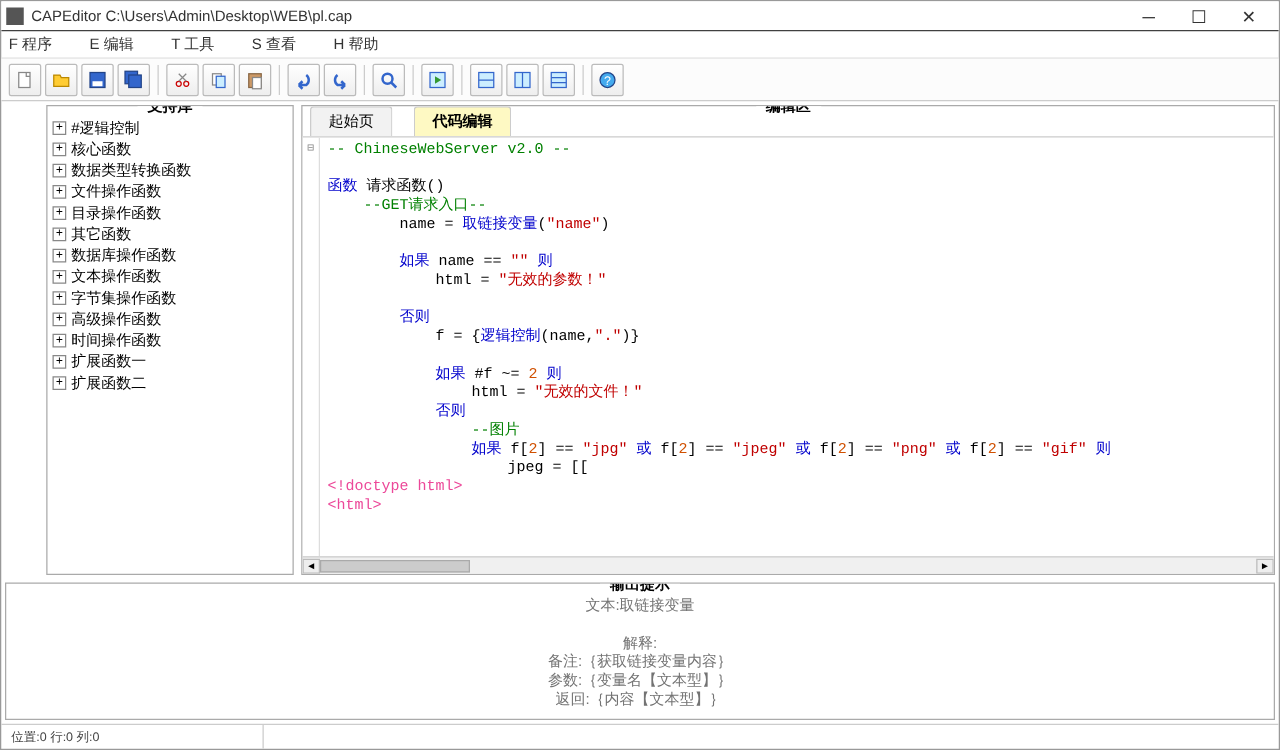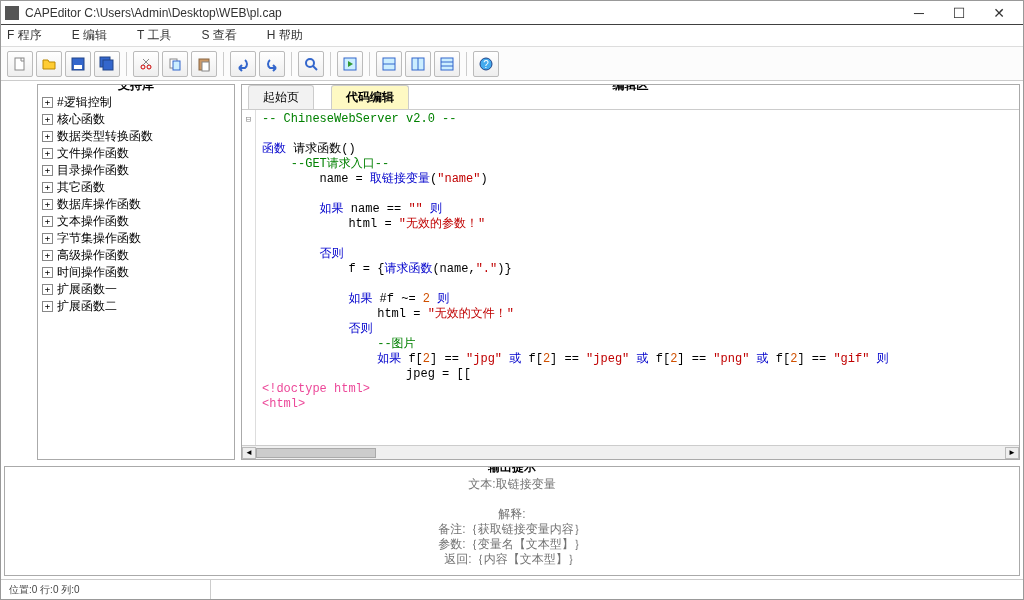--- a/index.html
+++ b/index.html
@@ -253,21 +253,21 @@
       <div class="code" id="code"><span class="c-cm">-- ChineseWebServer v2.0 --</span>
 
 <span class="c-kw">函数</span><span class="c-id"> 请求函数()</span>
 <span class="">    </span><span class="c-cm">--GET请求入口--</span>
 <span class="c-id">        name = </span><span class="c-fn">取链接变量</span><span class="c-id">(</span><span class="c-str">"name"</span><span class="c-id">)</span>
 
 <span class="">        </span><span class="c-kw">如果</span><span class="c-id"> name == </span><span class="c-str">""</span><span class=""> </span><span class="c-kw">则</span>
 <span class="c-id">            html = </span><span class="c-str">"无效的参数！"</span>
 
 <span class="">        </span><span class="c-kw">否则</span>
-<span class="c-id">            f = {</span><span class="c-fn">请求函数</span><span class="c-id">(name,</span><span class="c-str">"."</span><span class="c-id">)}</span>
+<span class="c-id">            f = {</span><span class="c-fn">逻辑控制</span><span class="c-id">(name,</span><span class="c-str">"."</span><span class="c-id">)}</span>
 
 <span class="">            </span><span class="c-kw">如果</span><span class="c-id"> #f ~= </span><span class="c-num">2</span><span class=""> </span><span class="c-kw">则</span>
 <span class="c-id">                html = </span><span class="c-str">"无效的文件！"</span>
 <span class="">            </span><span class="c-kw">否则</span>
 <span class="">                </span><span class="c-cm">--图片</span>
 <span class="">                </span><span class="c-kw">如果</span><span class="c-id"> f[</span><span class="c-num">2</span><span class="c-id">] == </span><span class="c-str">"jpg"</span><span class=""> </span><span class="c-kw">或</span><span class="c-id"> f[</span><span class="c-num">2</span><span class="c-id">] == </span><span class="c-str">"jpeg"</span><span class=""> </span><span class="c-kw">或</span><span class="c-id"> f[</span><span class="c-num">2</span><span class="c-id">] == </span><span class="c-str">"png"</span><span class=""> </span><span class="c-kw">或</span><span class="c-id"> f[</span><span class="c-num">2</span><span class="c-id">] == </span><span class="c-str">"gif"</span><span class=""> </span><span class="c-kw">则</span>
 <span class="c-id">                    jpeg = [[</span>
 <span class="c-tag">&lt;!doctype html&gt;</span>
 <span class="c-tag">&lt;html&gt;</span>
 </div>

